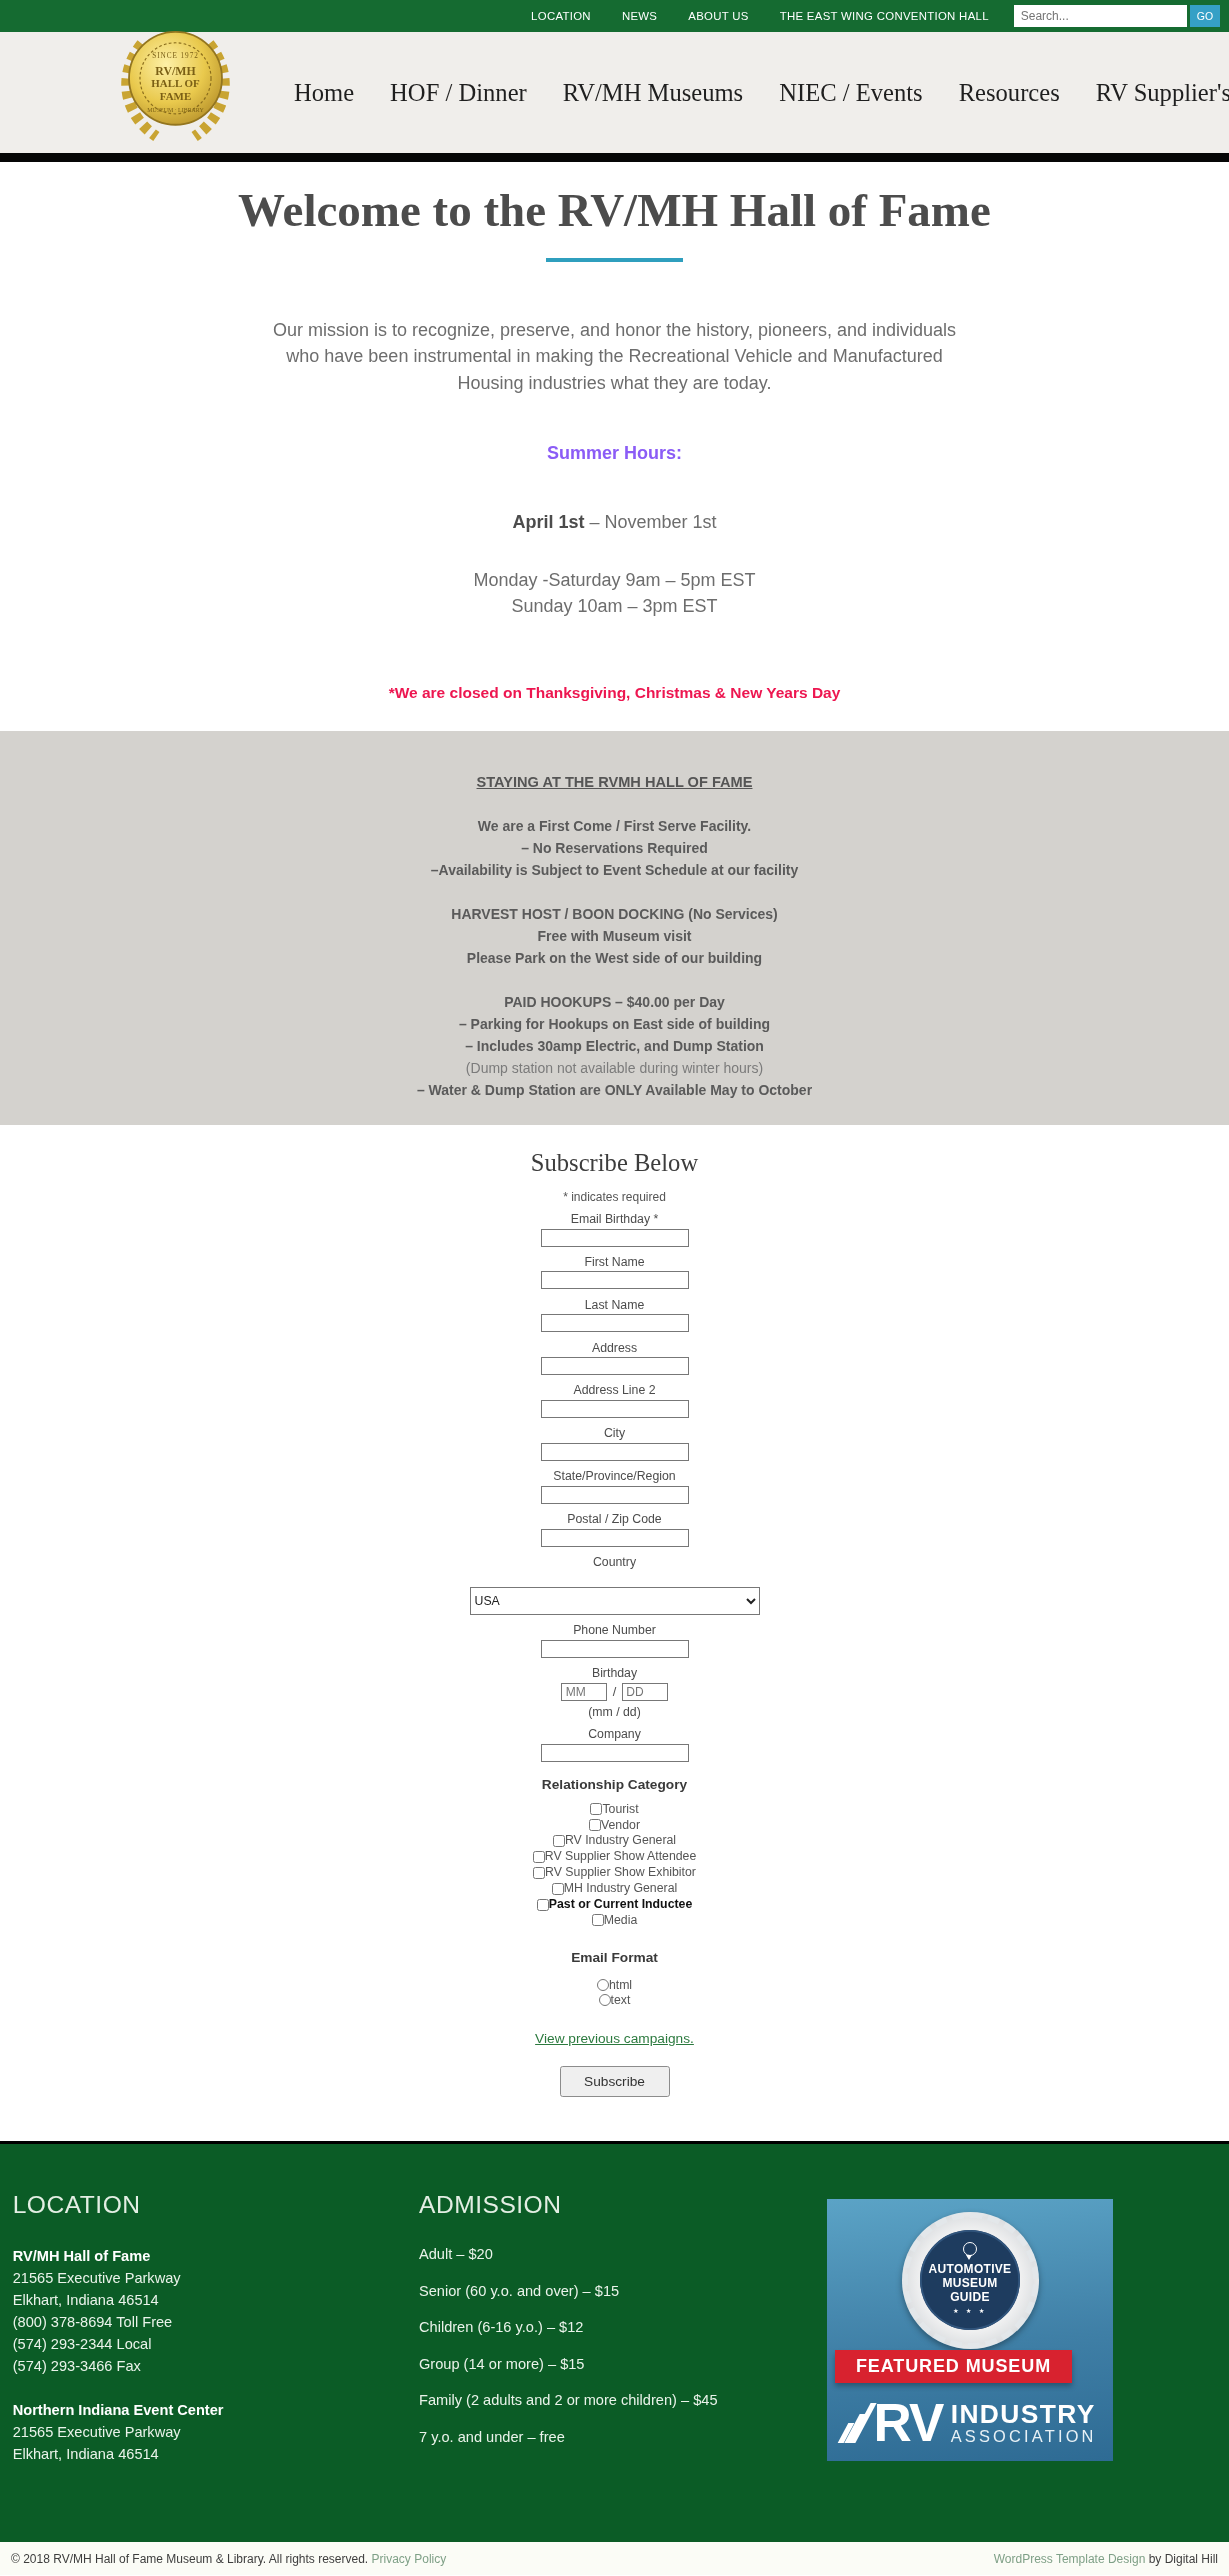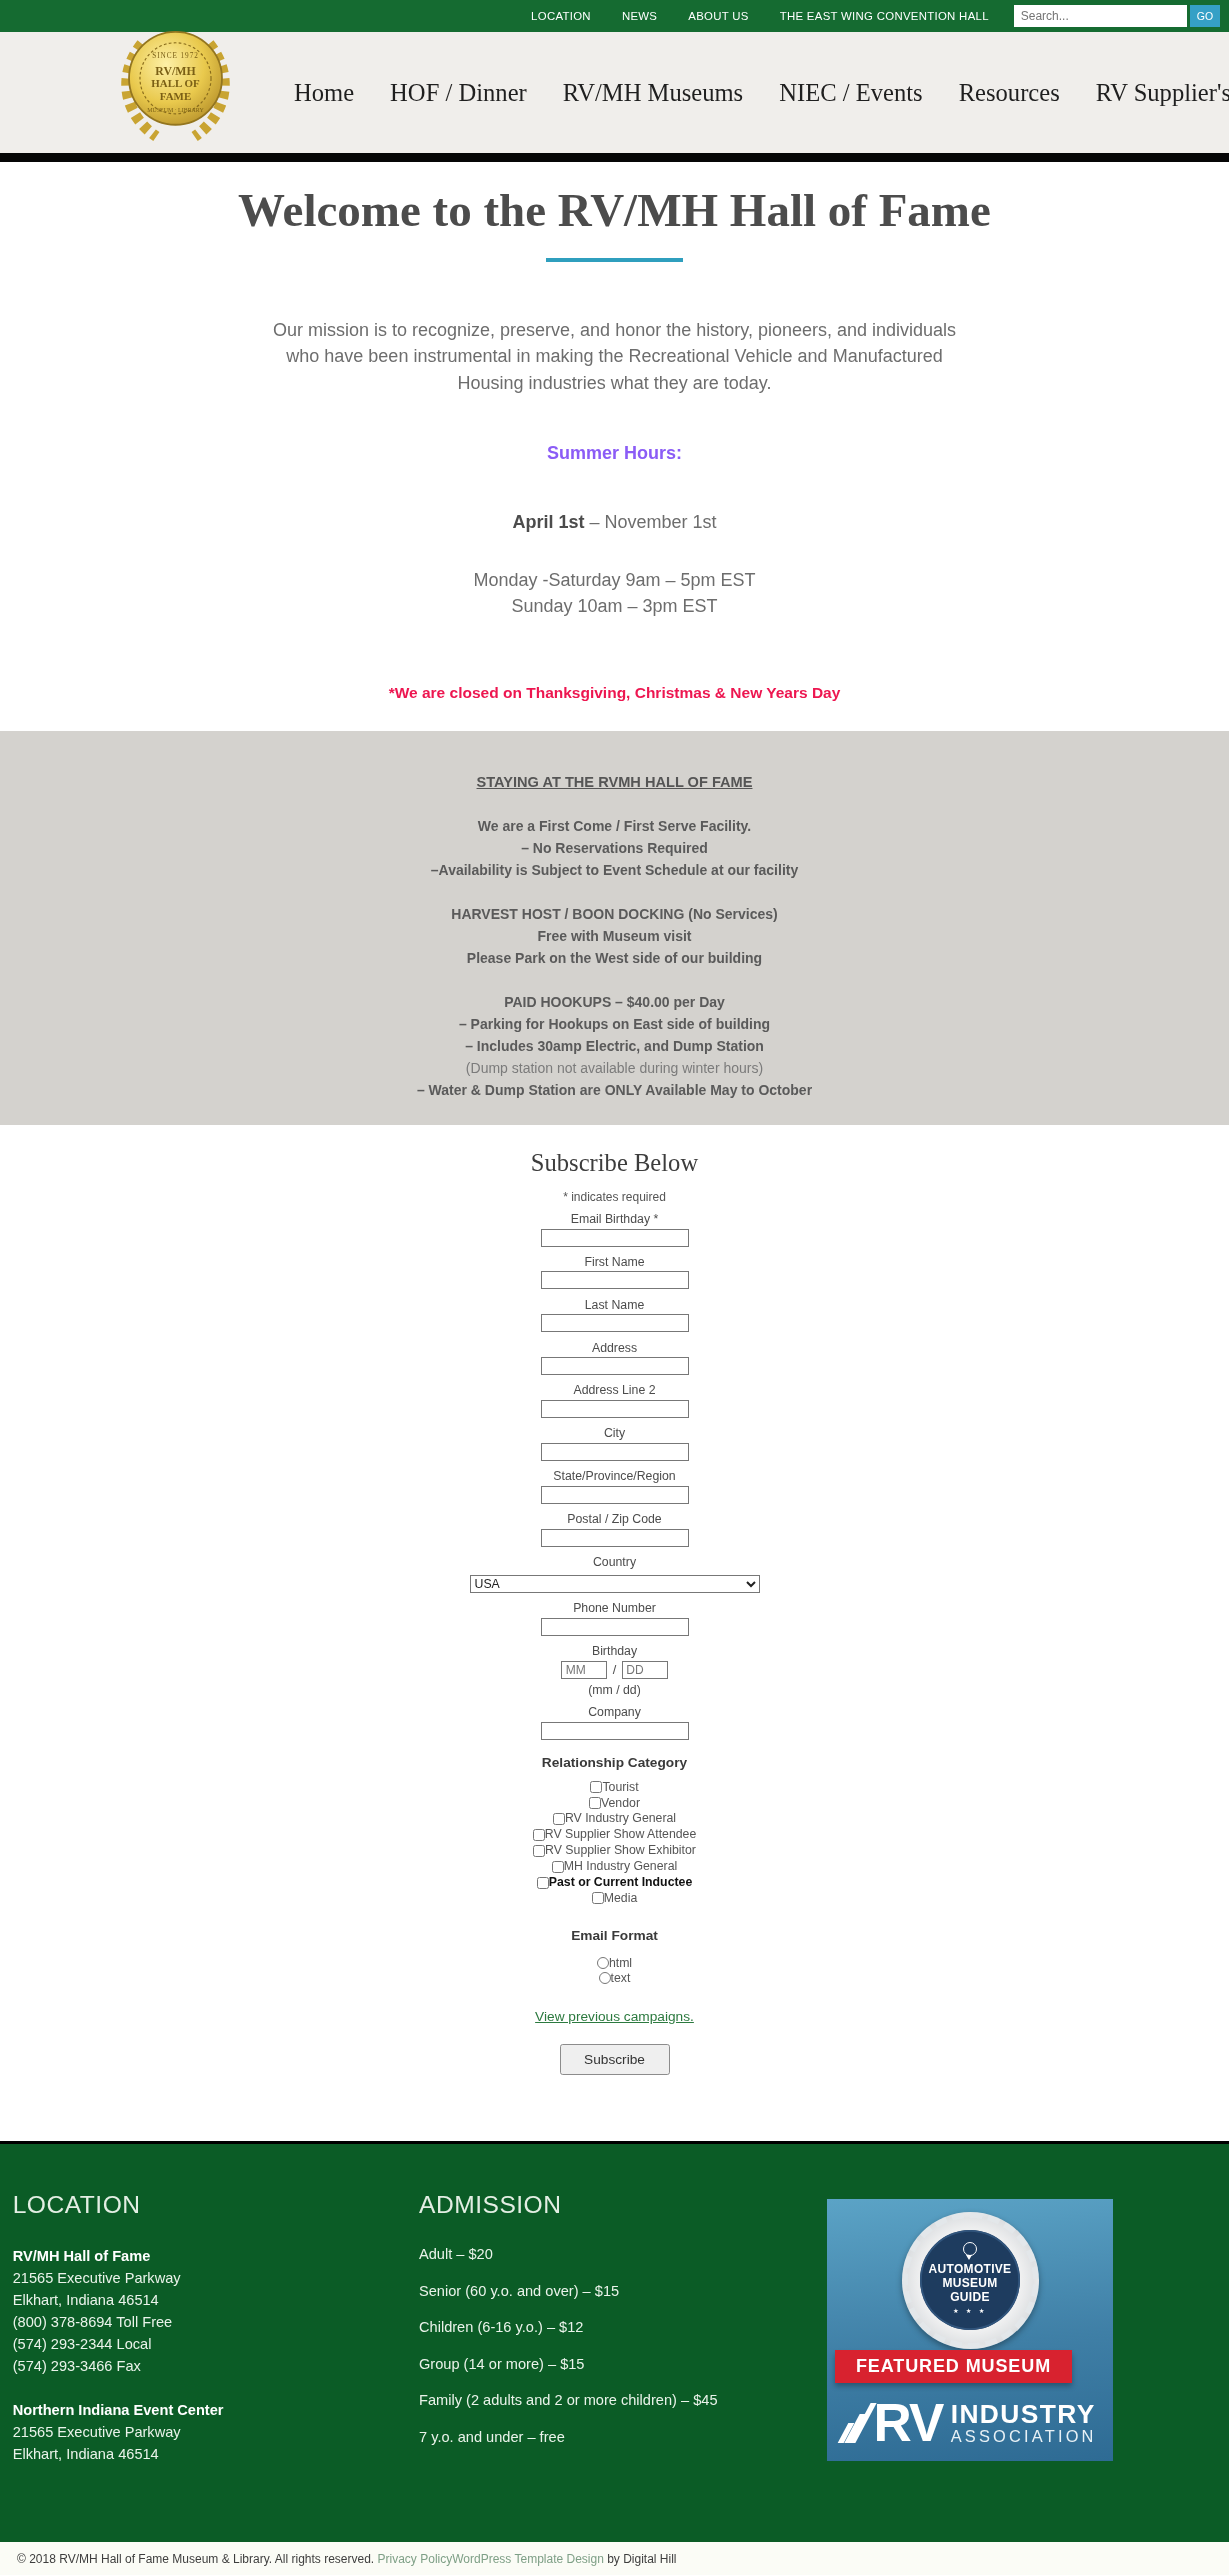--- a/index.html
+++ b/index.html
@@ -39,21 +39,21 @@
   .staying-heading span{font-weight:700;font-size:14.6px;text-decoration:underline;color:#555;}
   .sgroup{margin-top:22px;font-weight:700;}
   .sgroup .note{font-weight:400;color:#7b7b7b;}
 
   
   .subscribe{height:1016px;background:#fff;text-align:center;overflow:hidden;}
   .sub-heading{font-family:"Liberation Serif","DejaVu Serif",serif;font-weight:400;font-size:24.6px;color:#3d3d3d;margin:0;padding-top:24px;}
   .req{margin-top:12.7px;font-size:12px;color:#555;}
   .field label{display:block;font-size:12.3px;color:#4c4c4c;margin-top:8.2px;}
   .ti{width:148px;height:18px;border:0.9px solid #777;margin-top:2.7px;font-size:12px;padding:0 3.6px;box-sizing:border-box;background:#fff;}
-  .country-select{width:290px;height:18px;margin-top:6px;font-size:12.3px;border:0.9px solid #777;background:#fff;color:#222;}
+  .country-select{width:290px;height:28px;margin-top:18px;font-size:12.3px;border:0.9px solid #777;background:#fff;color:#222;}
   .bday-row{margin-top:2.7px;display:flex;justify-content:center;align-items:center;gap:5.5px;font-size:12.7px;color:#4c4c4c;}
   .bday{width:46px;height:18px;border:0.9px solid #777;font-size:12px;padding:0 3.6px;box-sizing:border-box;}
   .hint{font-size:12.3px;color:#4c4c4c;margin-top:4.6px;}
   .group-label{margin-top:14.6px;font-size:13.7px;font-weight:700;color:#3a3a3a;}
   .check-row{margin-top:0.9px;font-size:12.3px;color:#555;line-height:15px;display:flex;justify-content:center;align-items:center;}
   .check-row input{width:12px;height:12px;margin:0;}
   .check-row.bold span{font-weight:700;color:#111;}
   .first-check{margin-top:10px;}
   .format-label{margin-top:22px;font-size:13.7px;font-weight:700;color:#3a3a3a;}
   .radio-row{margin-top:0.9px;font-size:12.3px;color:#555;display:flex;justify-content:center;align-items:center;}
@@ -93,21 +93,21 @@
   .rv-stripes i{display:block;width:5.5px;background:#fff;transform:skewX(-28deg);}
   .rv-stripes i:nth-child(1){height:20px;}
   .rv-stripes i:nth-child(2){height:29px;}
   .rv-stripes i:nth-child(3){height:40px;}
   .rv-big{font-size:53px;font-weight:700;letter-spacing:-1.8px;line-height:46px;}
   .rv-right{text-align:left;}
   .industry{font-size:26.4px;font-weight:700;letter-spacing:1.4px;line-height:26.4px;}
   .association{font-size:16.4px;font-weight:400;letter-spacing:3.2px;line-height:19px;color:#e8f1f6;}
 
   
-  .bottombar{height:33px;background:#fbfcf6;display:flex;align-items:center;padding:0 17px;box-sizing:border-box;font-size:12px;color:#3e3e3e;}
+  .bottombar{height:33px;background:#fbfcf6;display:flex;align-items:center;justify-content:space-between;padding:0 11px;box-sizing:border-box;font-size:12px;color:#3e3e3e;}
   .link-muted{color:#7fa087;text-decoration:none;}
   .bb-left span,.bb-right span{white-space:pre;}
 </style>
 </head>
 <body>
 
 <div class="page">
 
   <div class="topbar">
     <nav class="topbar-links">

